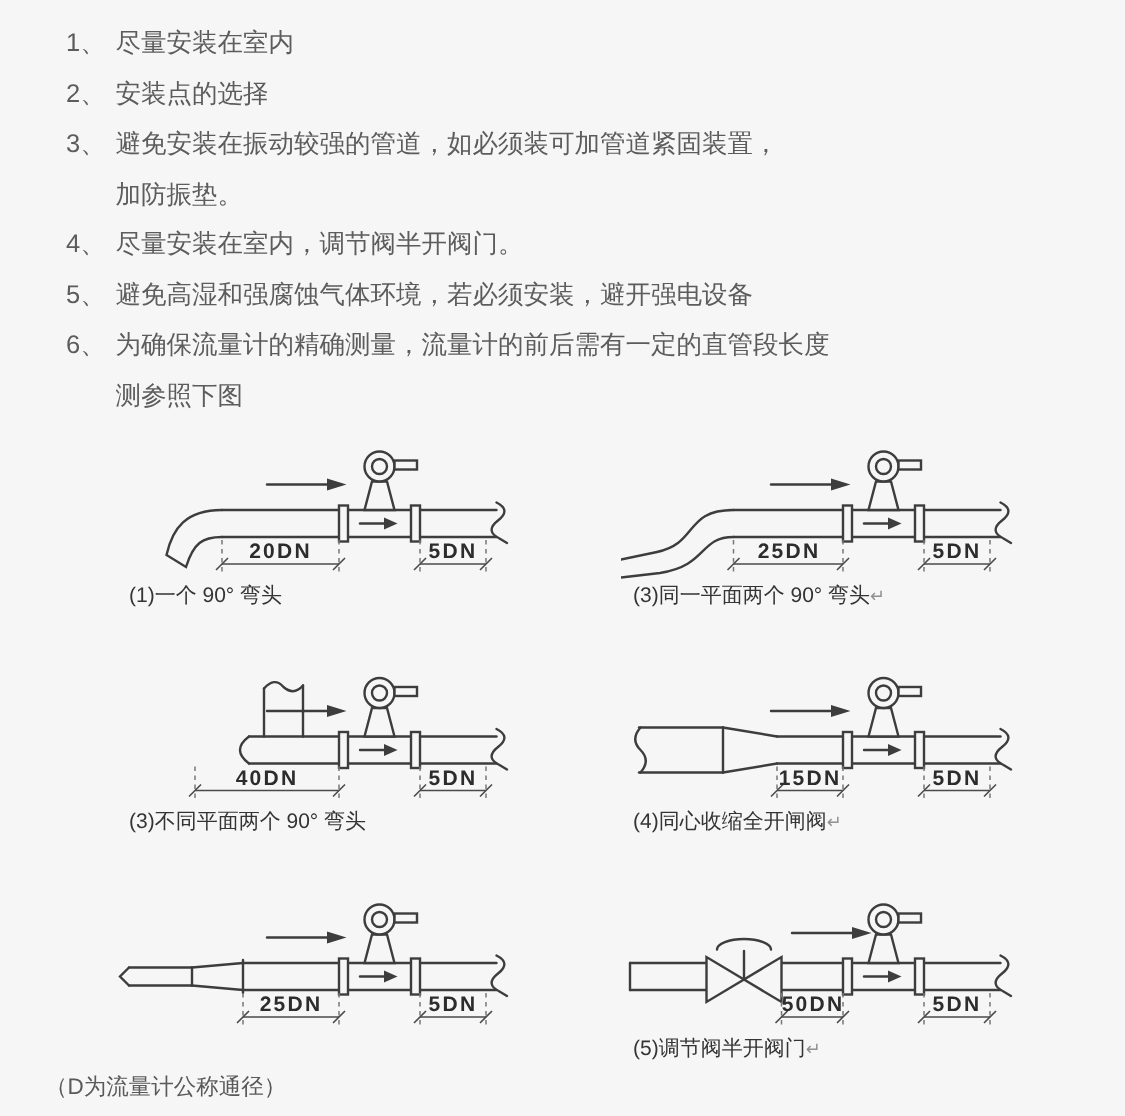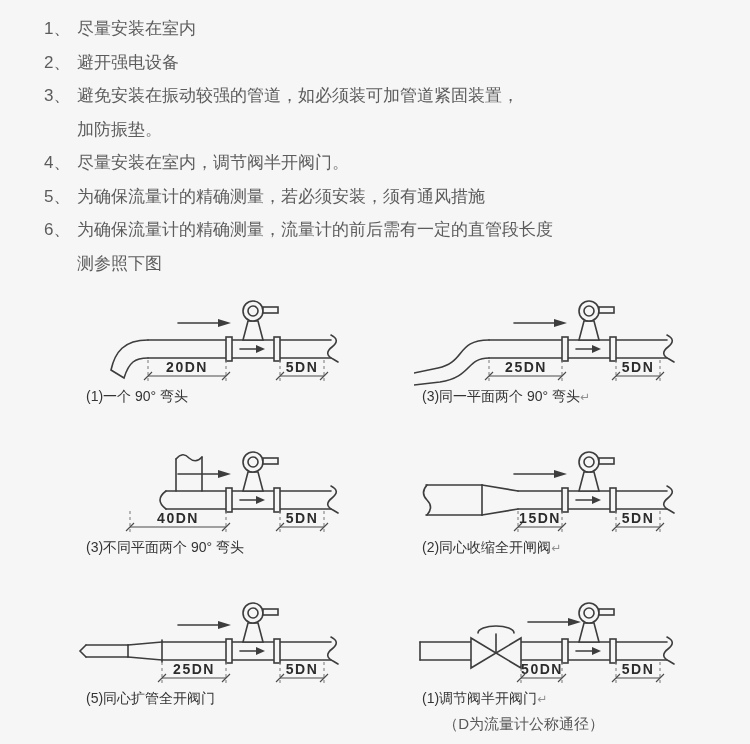--- a/index.html
+++ b/index.html
@@ -25,21 +25,21 @@
     display:grid;
     grid-template-columns:300px 300px;
     column-gap:10px;
     row-gap:4px;
     gap:36px;
   }
   .cell { width:300px; }
   .caption { font-size:14px; color:#343434; margin:0 0 2px 8px; line-height:20px; }
   .ret-mark { color:#909090; font-size:12px; }
   .footnote {
-    text-align:right; padding-right:116px; margin-top:4px;
+    text-align:left; padding-right:116px; margin-top:4px;
     font-size:15px; color:#595959;
   }
   svg { display:block; }
   .s   { stroke:#3d3d3d; fill:none; stroke-width:1.6; stroke-linecap:round; }
   .sf  { stroke:#3d3d3d; fill:#f6f6f6; stroke-width:1.6; }
   .fill{ fill:#3d3d3d; stroke:none; }
   .dash{ stroke:#777; fill:none; stroke-width:1; stroke-dasharray:3,3; }
   .thin{ stroke:#4a4a4a; fill:none; stroke-width:1.1; }
   text.dim {
     font-family:"Liberation Sans","DejaVu Sans",sans-serif;
@@ -75,34 +75,34 @@
 <div class="page">
 
 
   <div class="list">
     <div class="li">
       <span class="li-num">1、</span>
       <span class="li-text">尽量安装在室内</span>
     </div>
     <div class="li">
       <span class="li-num">2、</span>
-      <span class="li-text">避开强电设备</span>
+      <span class="li-text">安装点的选择</span>
     </div>
     <div class="li">
       <span class="li-num">3、</span>
       <span class="li-text">避免安装在振动较强的管道，如必须装可加管道紧固装置，
 加防振垫。</span>
     </div>
     <div class="li">
       <span class="li-num">4、</span>
       <span class="li-text">尽量安装在室内，调节阀半开阀门。</span>
     </div>
     <div class="li">
       <span class="li-num">5、</span>
-      <span class="li-text">为确保流量计的精确测量，若必须安装，须有通风措施</span>
+      <span class="li-text">避免高湿和强腐蚀气体环境，若必须安装，避开强电设备</span>
     </div>
     <div class="li">
       <span class="li-num">6、</span>
       <span class="li-text">为确保流量计的精确测量，流量计的前后需有一定的直管段长度
 测参照下图</span>
     </div>
   </div>
 
   <div class="grid">
 
@@ -201,21 +201,21 @@
         <line class="dash" x1="246" y1="66" x2="246" y2="88"></line>
         <line class="thin" x1="104" y1="82" x2="148" y2="82"></line>
         <line class="thin" x1="100" y1="86" x2="108" y2="78"></line>
         <line class="thin" x1="144" y1="86" x2="152" y2="78"></line>
         <line class="thin" x1="202" y1="82" x2="246" y2="82"></line>
         <line class="thin" x1="198" y1="86" x2="206" y2="78"></line>
         <line class="thin" x1="242" y1="86" x2="250" y2="78"></line>
         <text class="dim" x="126" y="78" text-anchor="middle">15DN</text>
         <text class="dim" x="224" y="78" text-anchor="middle">5DN</text>
       </svg>
-      <div class="caption"><span>(2)同心收缩全开闸阀</span><span class="ret-mark">↵</span></div>
+      <div class="caption"><span>(4)同心收缩全开闸阀</span><span class="ret-mark">↵</span></div>
     </div>
 
     <div class="cell">
       <svg width="300" height="92" viewBox="0 0 300 92">
         <line class="s" x1="84" y1="46" x2="253" y2="46"></line>
         <line class="s" x1="84" y1="64" x2="253" y2="64"></line>
         <line class="s" x1="8" y1="49" x2="50" y2="49"></line>
         <line class="s" x1="8" y1="61" x2="50" y2="61"></line>
         <path class="s" d="M8,49 L2,55 L8,61"></path>
         <line class="s" x1="50" y1="49" x2="50" y2="61"></line>
@@ -231,21 +231,20 @@
         <line class="dash" x1="246" y1="66" x2="246" y2="88"></line>
         <line class="thin" x1="84" y1="82" x2="148" y2="82"></line>
         <line class="thin" x1="80" y1="86" x2="88" y2="78"></line>
         <line class="thin" x1="144" y1="86" x2="152" y2="78"></line>
         <line class="thin" x1="202" y1="82" x2="246" y2="82"></line>
         <line class="thin" x1="198" y1="86" x2="206" y2="78"></line>
         <line class="thin" x1="242" y1="86" x2="250" y2="78"></line>
         <text class="dim" x="116" y="78" text-anchor="middle">25DN</text>
         <text class="dim" x="224" y="78" text-anchor="middle">5DN</text>
       </svg>
-      <div class="caption"><span>(5)同心扩管全开阀门</span><span class="ret-mark"></span></div>
     </div>
 
     <div class="cell">
       <svg width="300" height="92" viewBox="0 0 300 92">
         <line class="s" x1="107" y1="46" x2="253" y2="46"></line>
         <line class="s" x1="107" y1="64" x2="253" y2="64"></line>
         <line class="s" x1="6" y1="46" x2="57" y2="46"></line>
         <line class="s" x1="6" y1="64" x2="57" y2="64"></line>
         <line class="s" x1="6" y1="46" x2="6" y2="64"></line>
         <polygon class="sf" points="57,42 57,72 82,57"></polygon>
@@ -261,20 +260,20 @@
         <line class="dash" x1="246" y1="66" x2="246" y2="88"></line>
         <line class="thin" x1="107" y1="82" x2="148" y2="82"></line>
         <line class="thin" x1="103" y1="86" x2="111" y2="78"></line>
         <line class="thin" x1="144" y1="86" x2="152" y2="78"></line>
         <line class="thin" x1="202" y1="82" x2="246" y2="82"></line>
         <line class="thin" x1="198" y1="86" x2="206" y2="78"></line>
         <line class="thin" x1="242" y1="86" x2="250" y2="78"></line>
         <text class="dim" x="128" y="78" text-anchor="middle">50DN</text>
         <text class="dim" x="224" y="78" text-anchor="middle">5DN</text>
       </svg>
-      <div class="caption"><span>(1)调节阀半开阀门</span><span class="ret-mark">↵</span></div>
+      <div class="caption"><span>(5)调节阀半开阀门</span><span class="ret-mark">↵</span></div>
     </div>
 
   </div>
 
   <div class="footnote">（D为流量计公称通径）</div>
 
 </div>
 
 </body></html>

